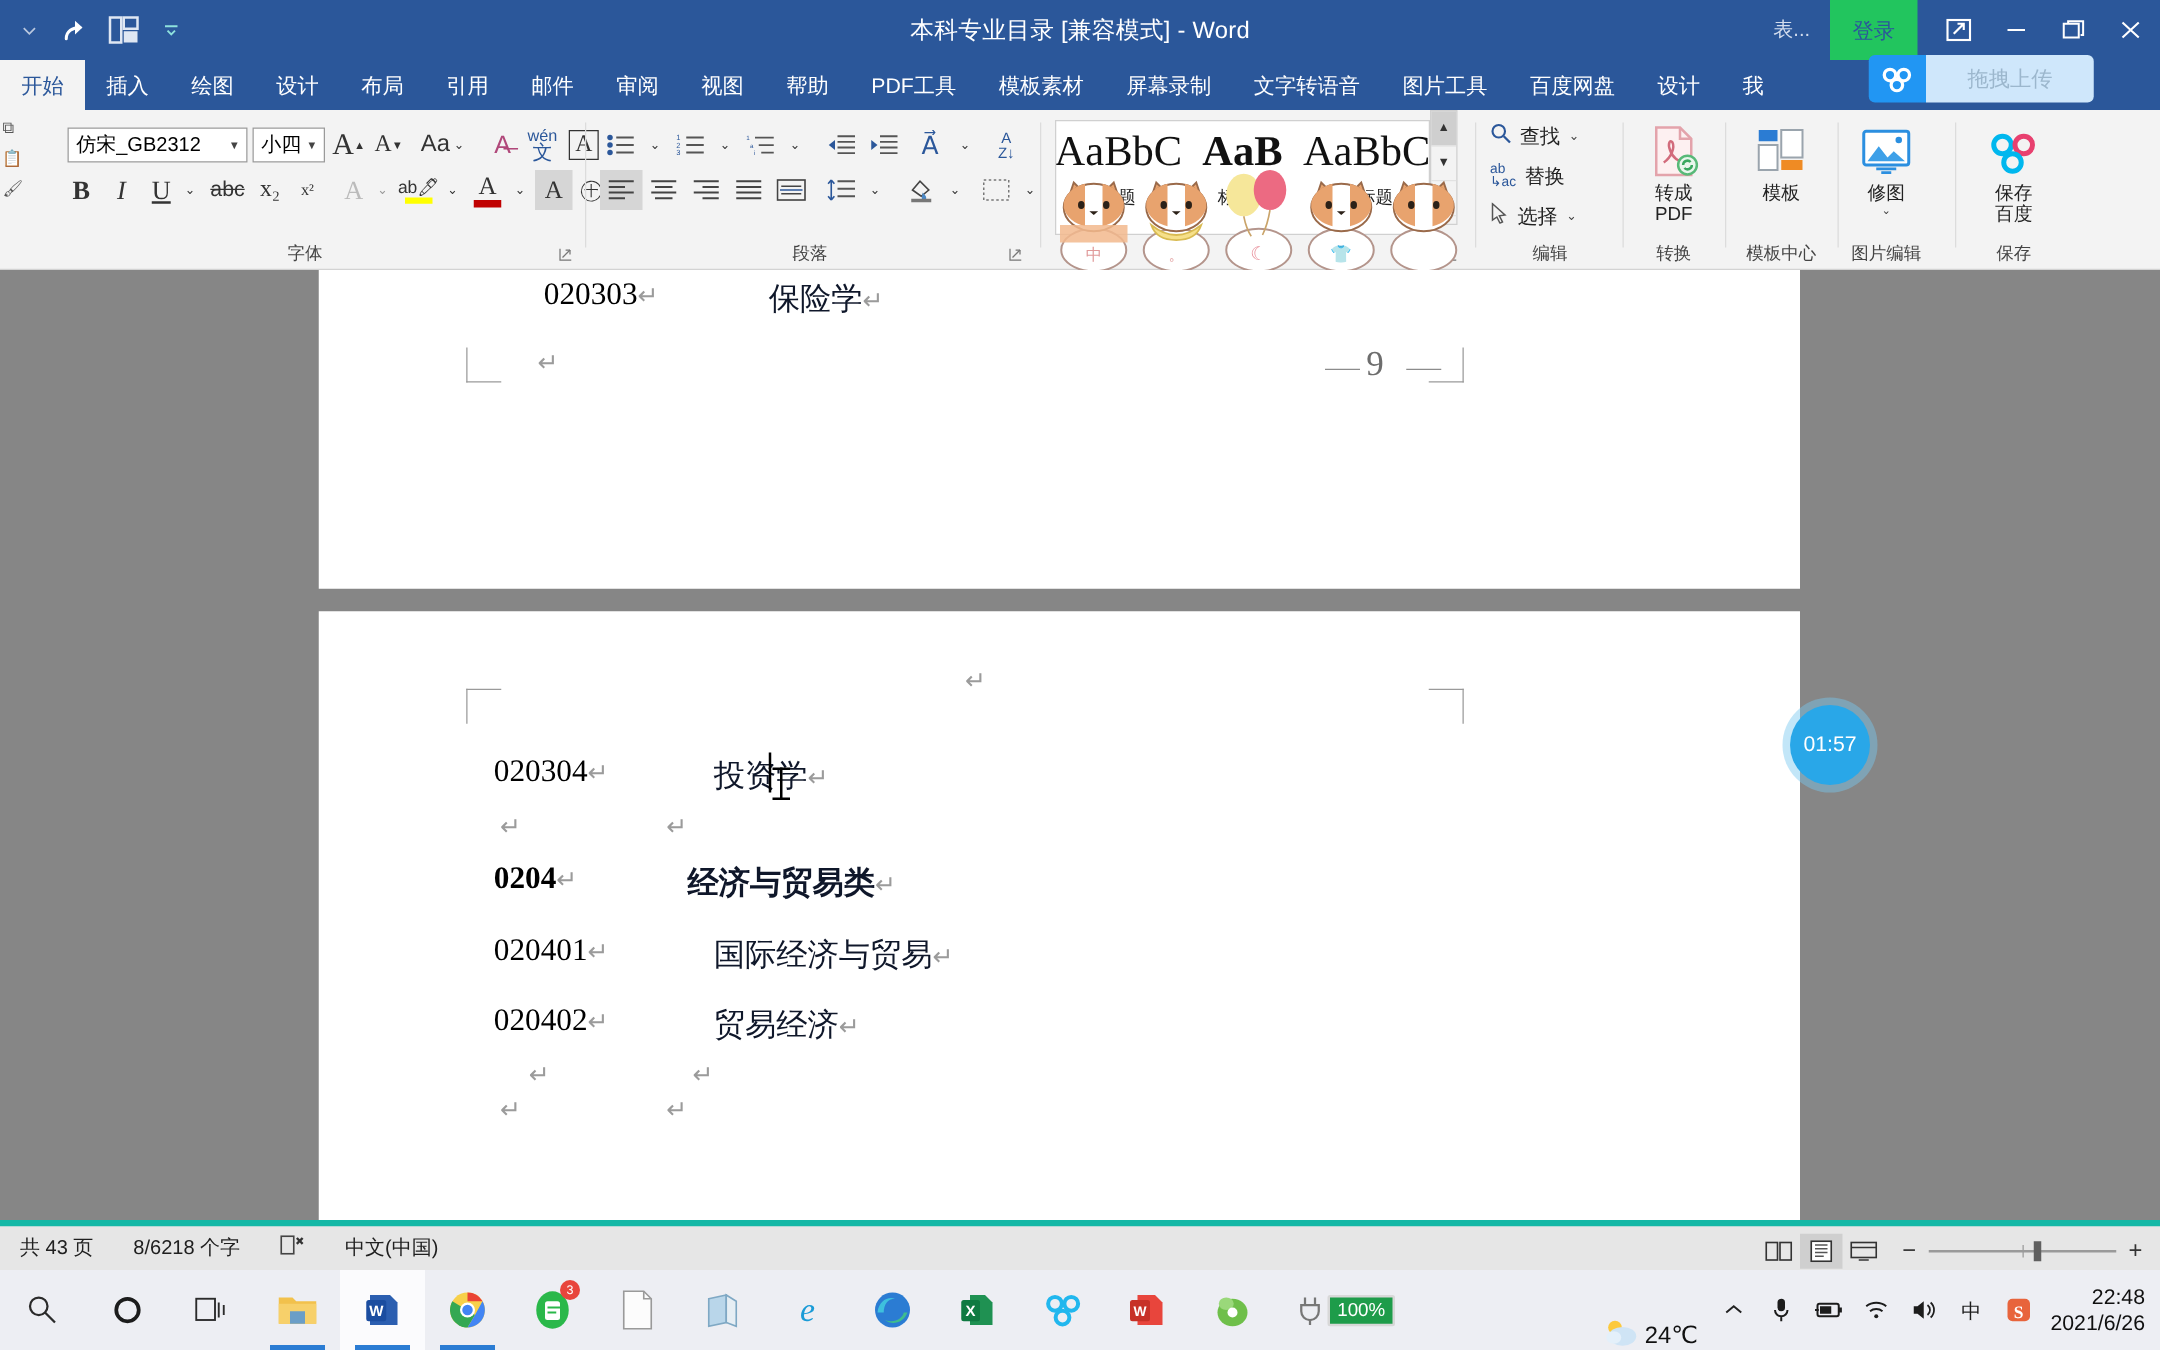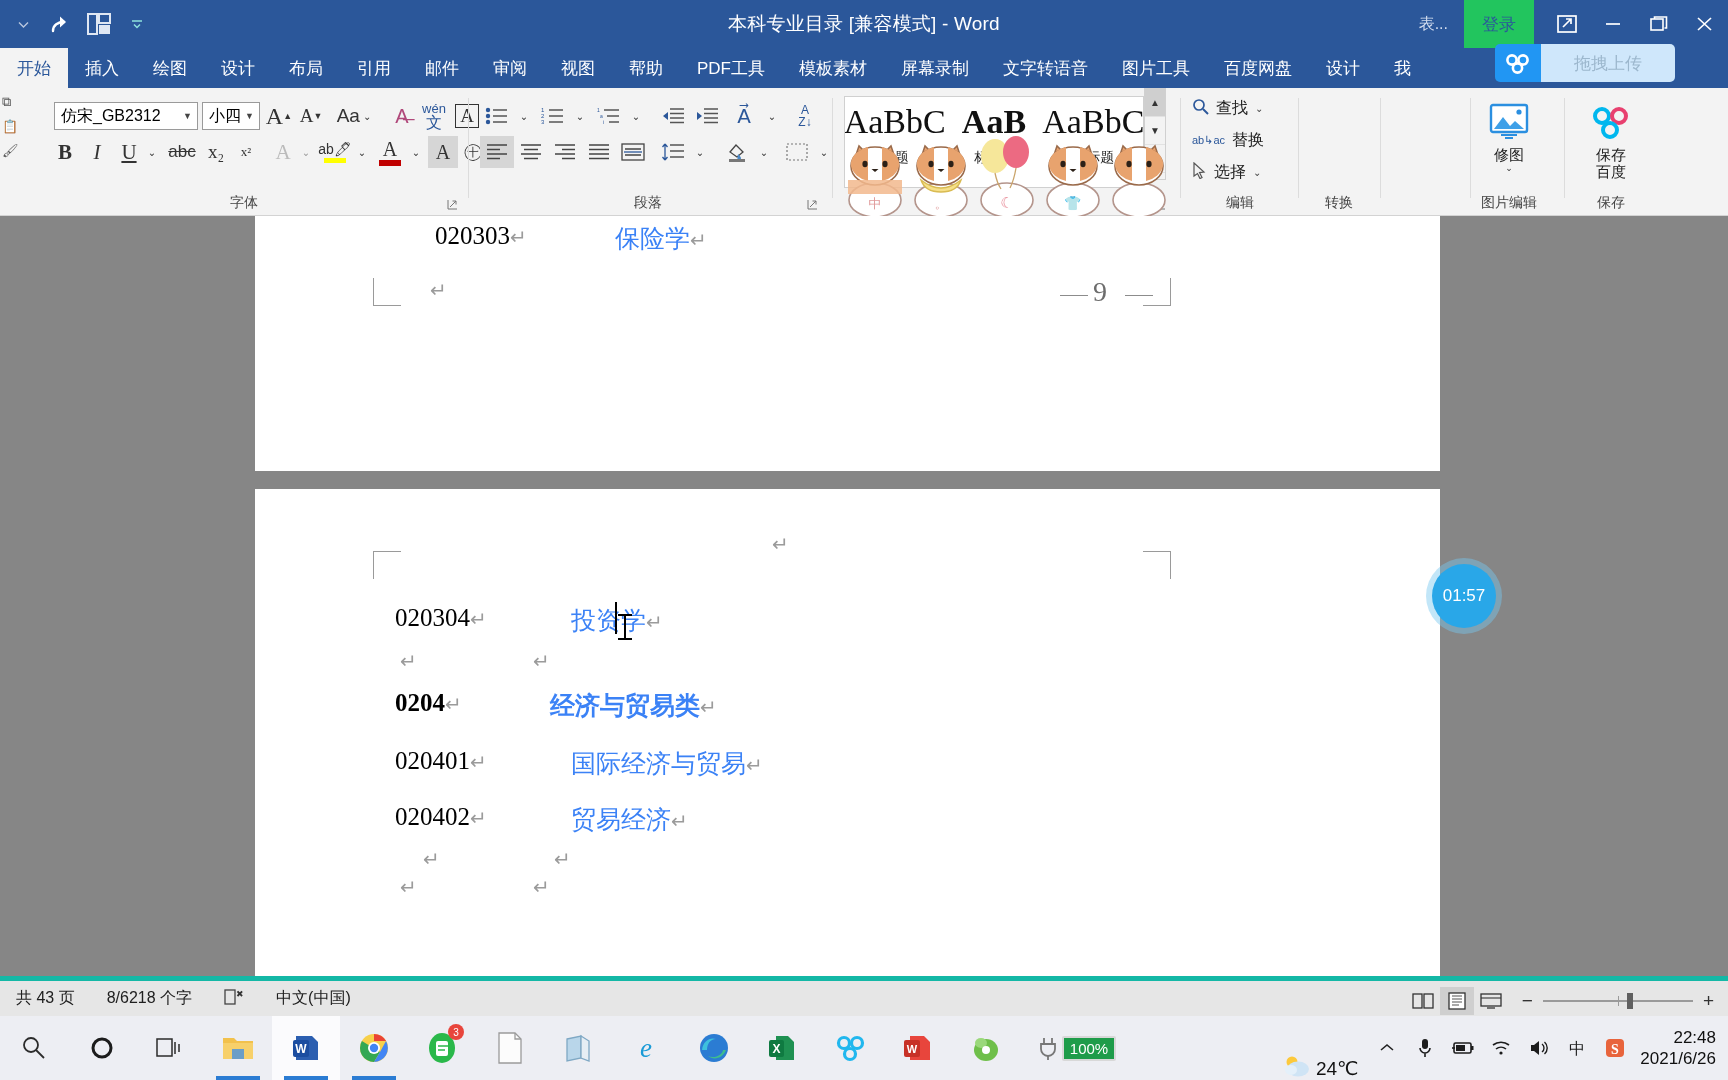--- a/index.html
+++ b/index.html
@@ -119,21 +119,21 @@
   .page1 { top: 0px; height: 255px; }
   .page2 { top: 273px; height: 490px; }
   .crop { position: absolute; width: 28px; height: 28px; }
   .crop.tl { border-left: 1.5px solid #9a9a9a; border-top: 1.5px solid #9a9a9a; }
   .crop.tr { border-right: 1.5px solid #9a9a9a; border-top: 1.5px solid #9a9a9a; }
   .crop.bl { border-left: 1.5px solid #9a9a9a; border-bottom: 1.5px solid #9a9a9a; }
   .crop.br { border-right: 1.5px solid #9a9a9a; border-bottom: 1.5px solid #9a9a9a; }
 
   .docline { position: absolute; white-space: nowrap; }
   .code { font-family: "Liberation Serif", serif; font-size: 25px; color: #000; }
-  .cname { font-family: "DejaVu Sans", sans-serif; font-size: 25px; color: #3b82f6; }
+  .cname { font-family: "DejaVu Sans", sans-serif; font-size: 25px; color: #0f172a; }
   .bold { font-weight: bold; }
   .pmark { color: #9b9b9b; font-size: 20px; font-family: "DejaVu Sans", sans-serif; }
   .pilcrow { position: absolute; color: #9b9b9b; font-size: 20px; }
   .pagenum { position: absolute; font-family: "Liberation Serif", serif; font-size: 28px; color: #6d6d6d; }
   .pn-dash { position: absolute; height: 1px; background: #8c8c8c; }
 
   .caret { position: absolute; width: 2px; background: #000; }
   .ibeam { position: absolute; width: 2px; height: 26px; background: #000; }
   .ibeam::before, .ibeam::after { content:''; position:absolute; left:-6px; width:14px; height:2px; background:#000; }
   .ibeam::before { top: 0; }
@@ -479,44 +479,71 @@
         <span>
           <svg width="17" height="17" viewBox="0 0 17 17">
               <circle cx="7" cy="7" r="5" fill="none" stroke="#2b579a" stroke-width="1.7"></circle>
               <path d="M11 11l5 5" stroke="#2b579a" stroke-width="1.9"></path>
             </svg>
         </span>
         <span>查找</span>
         <span style="font-size:10px;color:#444;">⌄</span>
       </div>
       <div class="edbtn" style="left:6px;top:42px;">
-        <span style="font-size:11px;color:#2b579a;line-height:1;display:flex;flex-direction:row;">
+        <span style="font-size:11px;color:#2b579a;line-height:1;display:flex;flex-direction:column;">
             <span>ab</span>
             <span>↳ac</span>
           </span>
         <span>替换</span>
       </div>
       <div class="edbtn" style="left:6px;top:74px;">
         <span>
           <svg width="15" height="17" viewBox="0 0 15 17">
               <path d="M2 1l10 9-4.5 0.6 2.5 5-2 1-2.5-5L2 14z" fill="none" stroke="#555" stroke-width="1.2"></path>
             </svg>
         </span>
         <span>选择</span>
         <span style="font-size:10px;color:#444;">⌄</span>
       </div>
       <div class="grp-label">编辑</div>
     </div>
     <div class="grp-sep" style="left:1298px;"></div>
 
     <div class="grp" style="left:1300px;width:78px;">
+      <div class="bigbtn" style="left:2px;">
+        <span class="bi">
+          <svg width="40" height="42" viewBox="0 0 40 42">
+            <path d="M6 2h19l9 9v29H6z" fill="#fdf0f1" stroke="#e3a3ab" stroke-width="2"></path>
+            <path d="M25 2v9h9" fill="none" stroke="#e3a3ab" stroke-width="2"></path>
+            <path d="M12 30c6-4 9-12 7-16-2-3-4 1-2 6 2 6 7 10 12 9" fill="none" stroke="#d26b7c" stroke-width="2"></path>
+            <circle cx="31" cy="32" r="7.5" fill="#e8f6ec" stroke="#58b978" stroke-width="2"></circle>
+            <path d="M27.5 32a3.5 3.5 0 016-2.4M34.5 32a3.5 3.5 0 01-6 2.4" fill="none" stroke="#39a85f" stroke-width="2"></path>
+          </svg>
+        </span>
+        <span class="bl" style="white-space:pre-line;">转成
+PDF</span>
+      </div>
       <div class="grp-label">转换</div>
     </div>
     <div class="grp-sep" style="left:1380px;"></div>
 
+    <div class="grp" style="left:1382px;width:86px;">
+      <div class="bigbtn" style="left:6px;">
+        <span class="bi">
+          <svg width="42" height="42" viewBox="0 0 42 42">
+            <rect x="3" y="4" width="15" height="9" fill="#2b7cd3"></rect>
+            <rect x="3" y="16" width="15" height="20" fill="#fff" stroke="#9aa4ad" stroke-width="1.6"></rect>
+            <rect x="21" y="4" width="17" height="22" fill="#fff" stroke="#9aa4ad" stroke-width="1.6"></rect>
+            <rect x="21" y="28" width="17" height="8" fill="#ef8b24"></rect>
+          </svg>
+        </span>
+        <span class="bl">模板</span>
+      </div>
+      <div class="grp-label">模板中心</div>
+    </div>
     <div class="grp-sep" style="left:1470px;"></div>
 
     <div class="grp" style="left:1464px;width:90px;">
       <div class="bigbtn" style="left:8px;">
         <span class="bi">
           <svg width="44" height="40" viewBox="0 0 44 40">
             <rect x="4" y="3" width="36" height="27" rx="2" fill="#fff" stroke="#2b8fe0" stroke-width="2.4"></rect>
             <circle cx="32" cy="10" r="2.6" fill="#2b8fe0"></circle>
             <path d="M7 27l9-12 7 9 5-5 9 8z" fill="#3ea0e8"></path>
             <path d="M14 33h16M18 36h8" stroke="#2b8fe0" stroke-width="2.2"></path>

